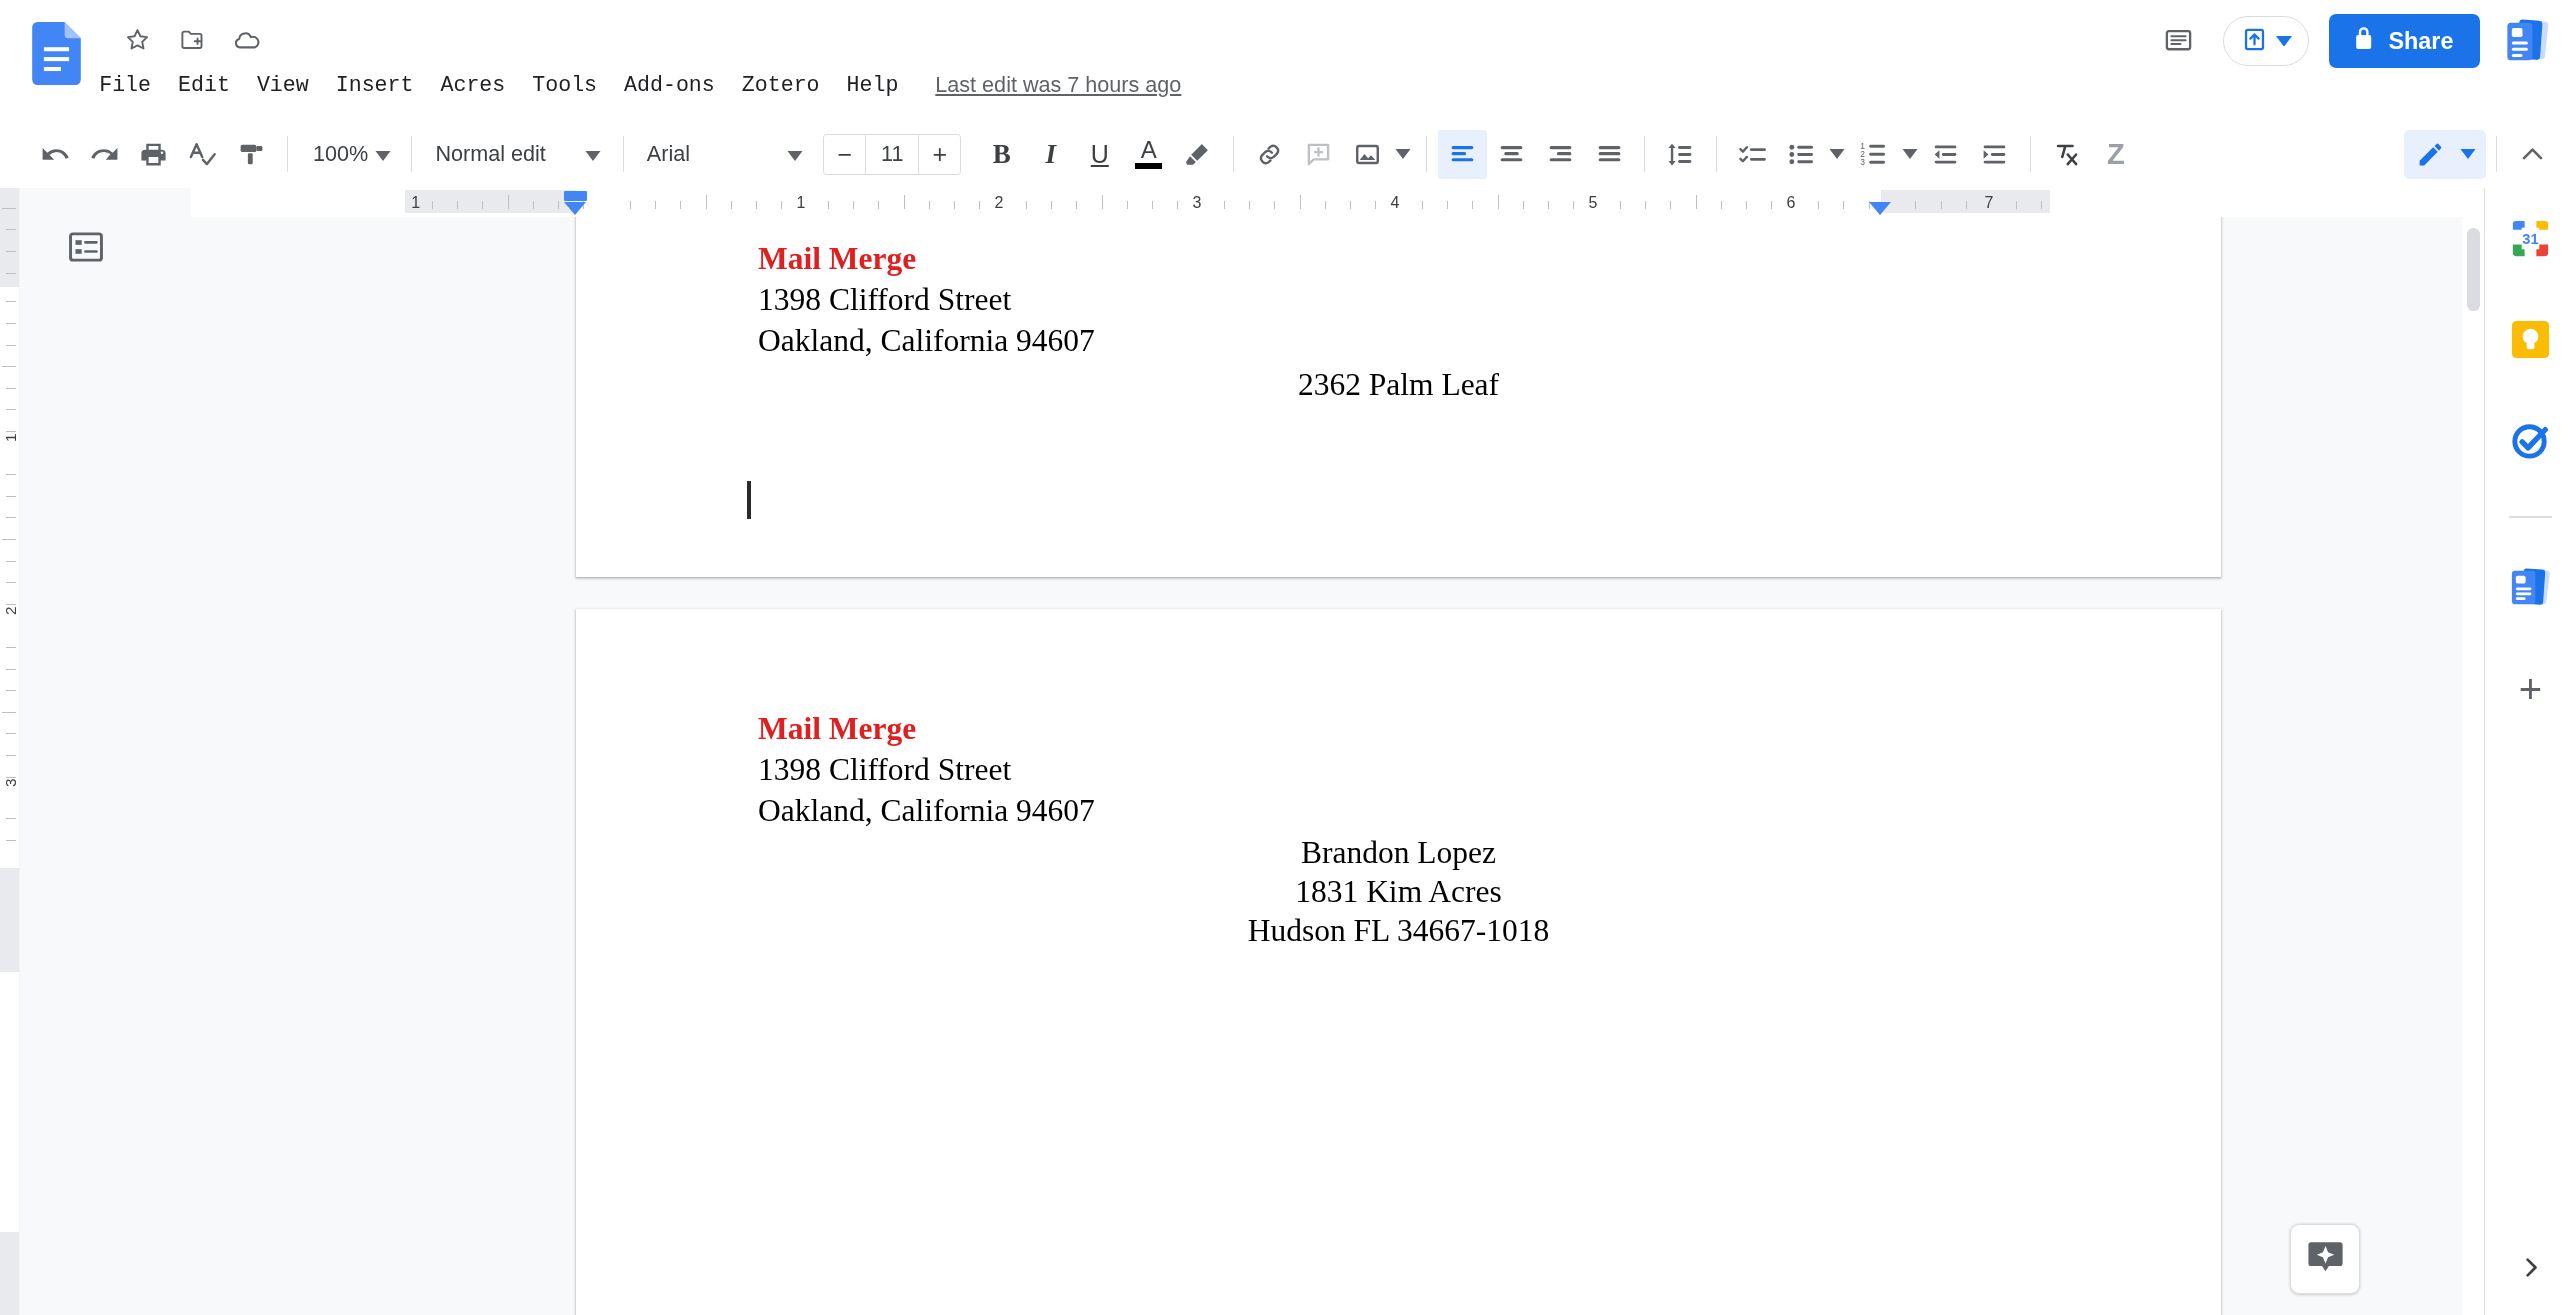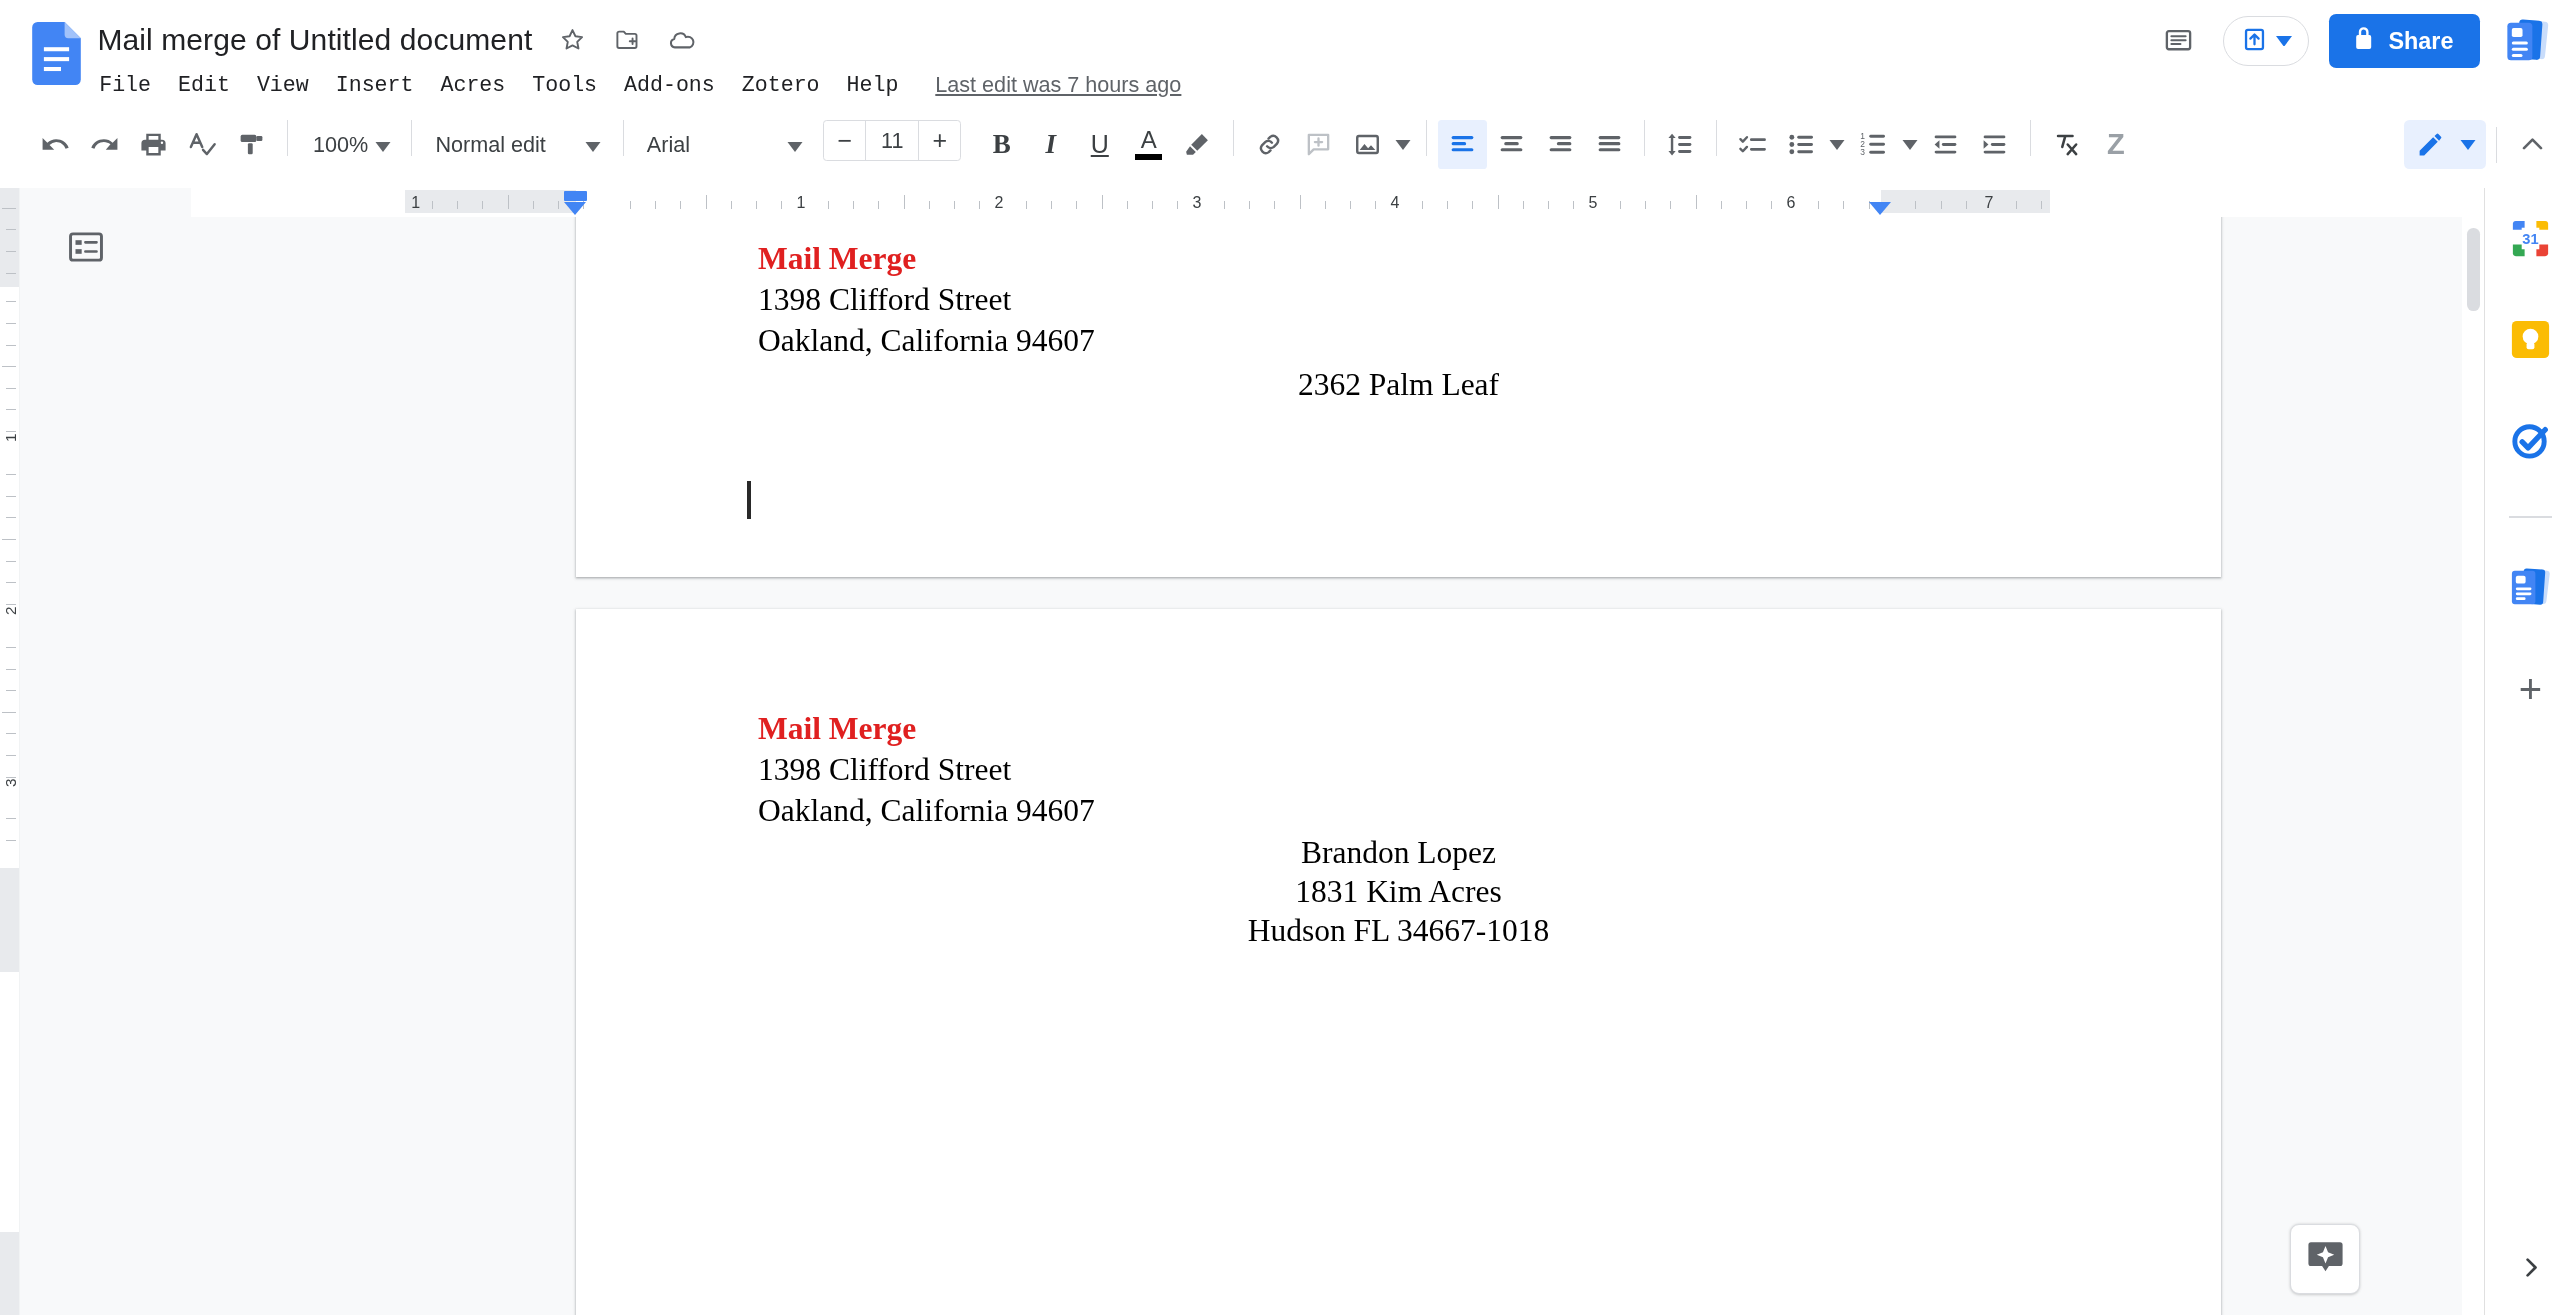--- a/index.html
+++ b/index.html
@@ -55,21 +55,21 @@
     height: 54px; background: #1a73e8; color: #fff; border-radius: 7.2px;
     display: flex; align-items: center; gap: 12.6px; padding: 0 27px 0 23.4px;
     font-size: 23.4px; font-weight: bold; cursor: pointer; border: none;
     font-family: "Liberation Sans", sans-serif;
   }
   .avatar-badge { width: 54px; height: 52px; display: flex; align-items: center; justify-content: center; cursor: pointer; }
 
   
   .toolbar {
     height: 68px; flex: 0 0 68px;
-    display: flex; align-items: flex-start; padding: 0 19px 0 31px;
+    display: flex; align-items: center; padding: 0 19px 0 31px;
     background: #fff; position: relative;
   }
   .tb { width: 49px; height: 49px; display: flex; align-items: center; justify-content: center; color: #5f6368; border-radius: 3.6px; cursor: pointer; flex: 0 0 auto;}
   .tb.active { background: #e8f0fe; }
   .tb.disabled { color: #bdc1c6; }
   .sep { width: 0.9px; height: 36px; background: #dadce0; margin: 0 10.8px; flex: 0 0 auto; }
   .zoom-ctrl { display: flex; align-items: center; gap: 7.2px; padding: 0 9px 0 14.4px; height: 49px; border-radius: 3.6px; cursor: pointer; }
   .zoom-ctrl span { font-size: 21.6px; color: #3c4043; }
   .style-ctrl { display: flex; align-items: center; justify-content: space-between; width: 189px; height: 49px; padding: 0 10.8px 0 12.6px; border-radius: 3.6px; cursor: pointer; }
   .style-ctrl span { font-size: 21.6px; color: #3c4043; white-space: nowrap; }
@@ -169,21 +169,20 @@
         <path d="M6 0h30l18 18v46a6 6 0 0 1-6 6H6a6 6 0 0 1-6-6V6a6 6 0 0 1 6-6z" fill="#4285f4"></path>
         <path d="M36 0l18 18H40a4 4 0 0 1-4-4V0z" fill="#a1c2fa"></path>
         <rect x="13" y="28" width="28" height="4.5" fill="#fff"></rect>
         <rect x="13" y="39" width="28" height="4.5" fill="#fff"></rect>
         <rect x="13" y="50" width="19" height="4.5" fill="#fff"></rect>
       </svg>
     </div>
 
     <div class="title-zone">
       <div class="title-row">
-        <div class="doc-title">Mail merge of Untitled document</div>
         <div class="title-icons">
           <div class="ticon">
             <svg width="27" height="27" viewBox="0 0 24 24" fill="none" stroke="#5f6368" stroke-width="1.7" stroke-linejoin="round">
               <path d="M12 3.6l2.6 5.5 5.9.8-4.3 4.2 1.1 5.9L12 17.2 6.7 20l1.1-5.9L3.5 9.9l5.9-.8z"></path>
             </svg>
           </div>
           <div class="ticon">
             <svg width="27" height="27" viewBox="0 0 24 24" fill="none" stroke="#5f6368" stroke-width="1.7" stroke-linejoin="round">
               <path d="M3 6.5a1.5 1.5 0 0 1 1.5-1.5h4.2l1.8 2h8a1.5 1.5 0 0 1 1.5 1.5v9.5a1.5 1.5 0 0 1-1.5 1.5h-14A1.5 1.5 0 0 1 3 18z"></path>
               <path d="M16.5 11v5M14 13.5h5" stroke-linecap="round"></path>

